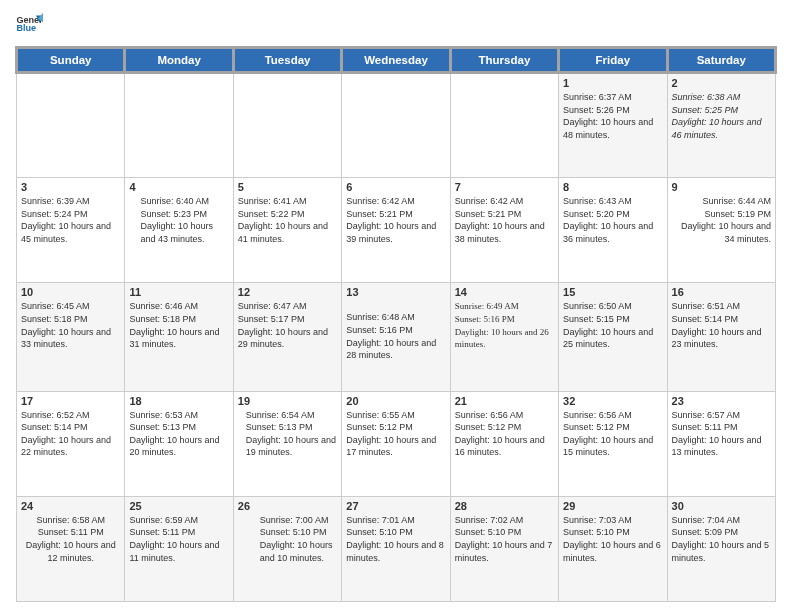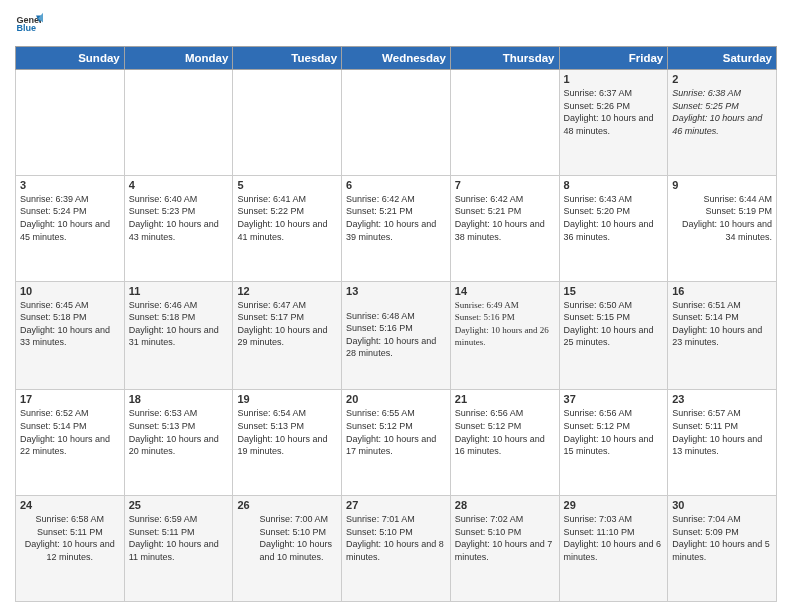--- a/index.html
+++ b/index.html
@@ -49,22 +49,22 @@
       border-collapse: collapse;
       width: 100%;
       table-layout: fixed;
     }
     .calendar thead th {
       background: #2f6db5;
       color: #fff;
       font-size: 11.5px;
       font-weight: bold;
       padding: 5px 4px;
-      text-align: right;
-      border: 1px solid #a3a3a3;
+      text-align: center;
+      border: 3px solid #a3a3a3;
     }
     .calendar tbody td {
       vertical-align: top;
       border: 1px solid #ccc;
       padding: 3px 4px;
       font-size: 9.5px;
       color: #333;
       height: 80px;
     }
     .calendar tbody tr:nth-child(odd) td {
@@ -141,21 +141,21 @@
         </tr>
         <tr>
           <td>
             <span class="day-number">3</span>
             <div class="day-info" style="white-space: pre-line;">Sunrise: 6:39 AM
 Sunset: 5:24 PM
 Daylight: 10 hours and 45 minutes.</div>
           </td>
           <td>
             <span class="day-number">4</span>
-            <div class="day-info" style="white-space: pre-line;">Sunrise: 6:40 AM
+            <div class="day-info" style="white-space: pre-line; margin-left: 11px;">Sunrise: 6:40 AM
 Sunset: 5:23 PM
 Daylight: 10 hours and 43 minutes.</div>
           </td>
           <td>
             <span class="day-number">5</span>
             <div class="day-info" style="white-space: pre-line;">Sunrise: 6:41 AM
 Sunset: 5:22 PM
 Daylight: 10 hours and 41 minutes.</div>
           </td>
           <td>
@@ -235,38 +235,38 @@
 Daylight: 10 hours and 22 minutes.</div>
           </td>
           <td>
             <span class="day-number">18</span>
             <div class="day-info" style="white-space: pre-line;">Sunrise: 6:53 AM
 Sunset: 5:13 PM
 Daylight: 10 hours and 20 minutes.</div>
           </td>
           <td>
             <span class="day-number">19</span>
-            <div class="day-info" style="white-space: pre-line;">Sunrise: 6:54 AM
+            <div class="day-info" style="white-space: pre-line; margin-left: 8px;">Sunrise: 6:54 AM
 Sunset: 5:13 PM
 Daylight: 10 hours and 19 minutes.</div>
           </td>
           <td>
             <span class="day-number">20</span>
             <div class="day-info" style="white-space: pre-line;">Sunrise: 6:55 AM
 Sunset: 5:12 PM
 Daylight: 10 hours and 17 minutes.</div>
           </td>
           <td>
             <span class="day-number">21</span>
             <div class="day-info" style="white-space: pre-line;">Sunrise: 6:56 AM
 Sunset: 5:12 PM
 Daylight: 10 hours and 16 minutes.</div>
           </td>
           <td>
-            <span class="day-number">37</span>
+            <span class="day-number">32</span>
             <div class="day-info" style="white-space: pre-line;">Sunrise: 6:56 AM
 Sunset: 5:12 PM
 Daylight: 10 hours and 15 minutes.</div>
           </td>
           <td>
             <span class="day-number">23</span>
             <div class="day-info" style="white-space: pre-line;">Sunrise: 6:57 AM
 Sunset: 5:11 PM
 Daylight: 10 hours and 13 minutes.</div>
           </td>
@@ -298,21 +298,21 @@
           </td>
           <td>
             <span class="day-number">28</span>
             <div class="day-info" style="white-space: pre-line;">Sunrise: 7:02 AM
 Sunset: 5:10 PM
 Daylight: 10 hours and 7 minutes.</div>
           </td>
           <td>
             <span class="day-number">29</span>
             <div class="day-info" style="white-space: pre-line;">Sunrise: 7:03 AM
-Sunset: 11:10 PM
+Sunset: 5:10 PM
 Daylight: 10 hours and 6 minutes.</div>
           </td>
           <td>
             <span class="day-number">30</span>
             <div class="day-info" style="white-space: pre-line;">Sunrise: 7:04 AM
 Sunset: 5:09 PM
 Daylight: 10 hours and 5 minutes.</div>
           </td>
         </tr>
       </tbody>

